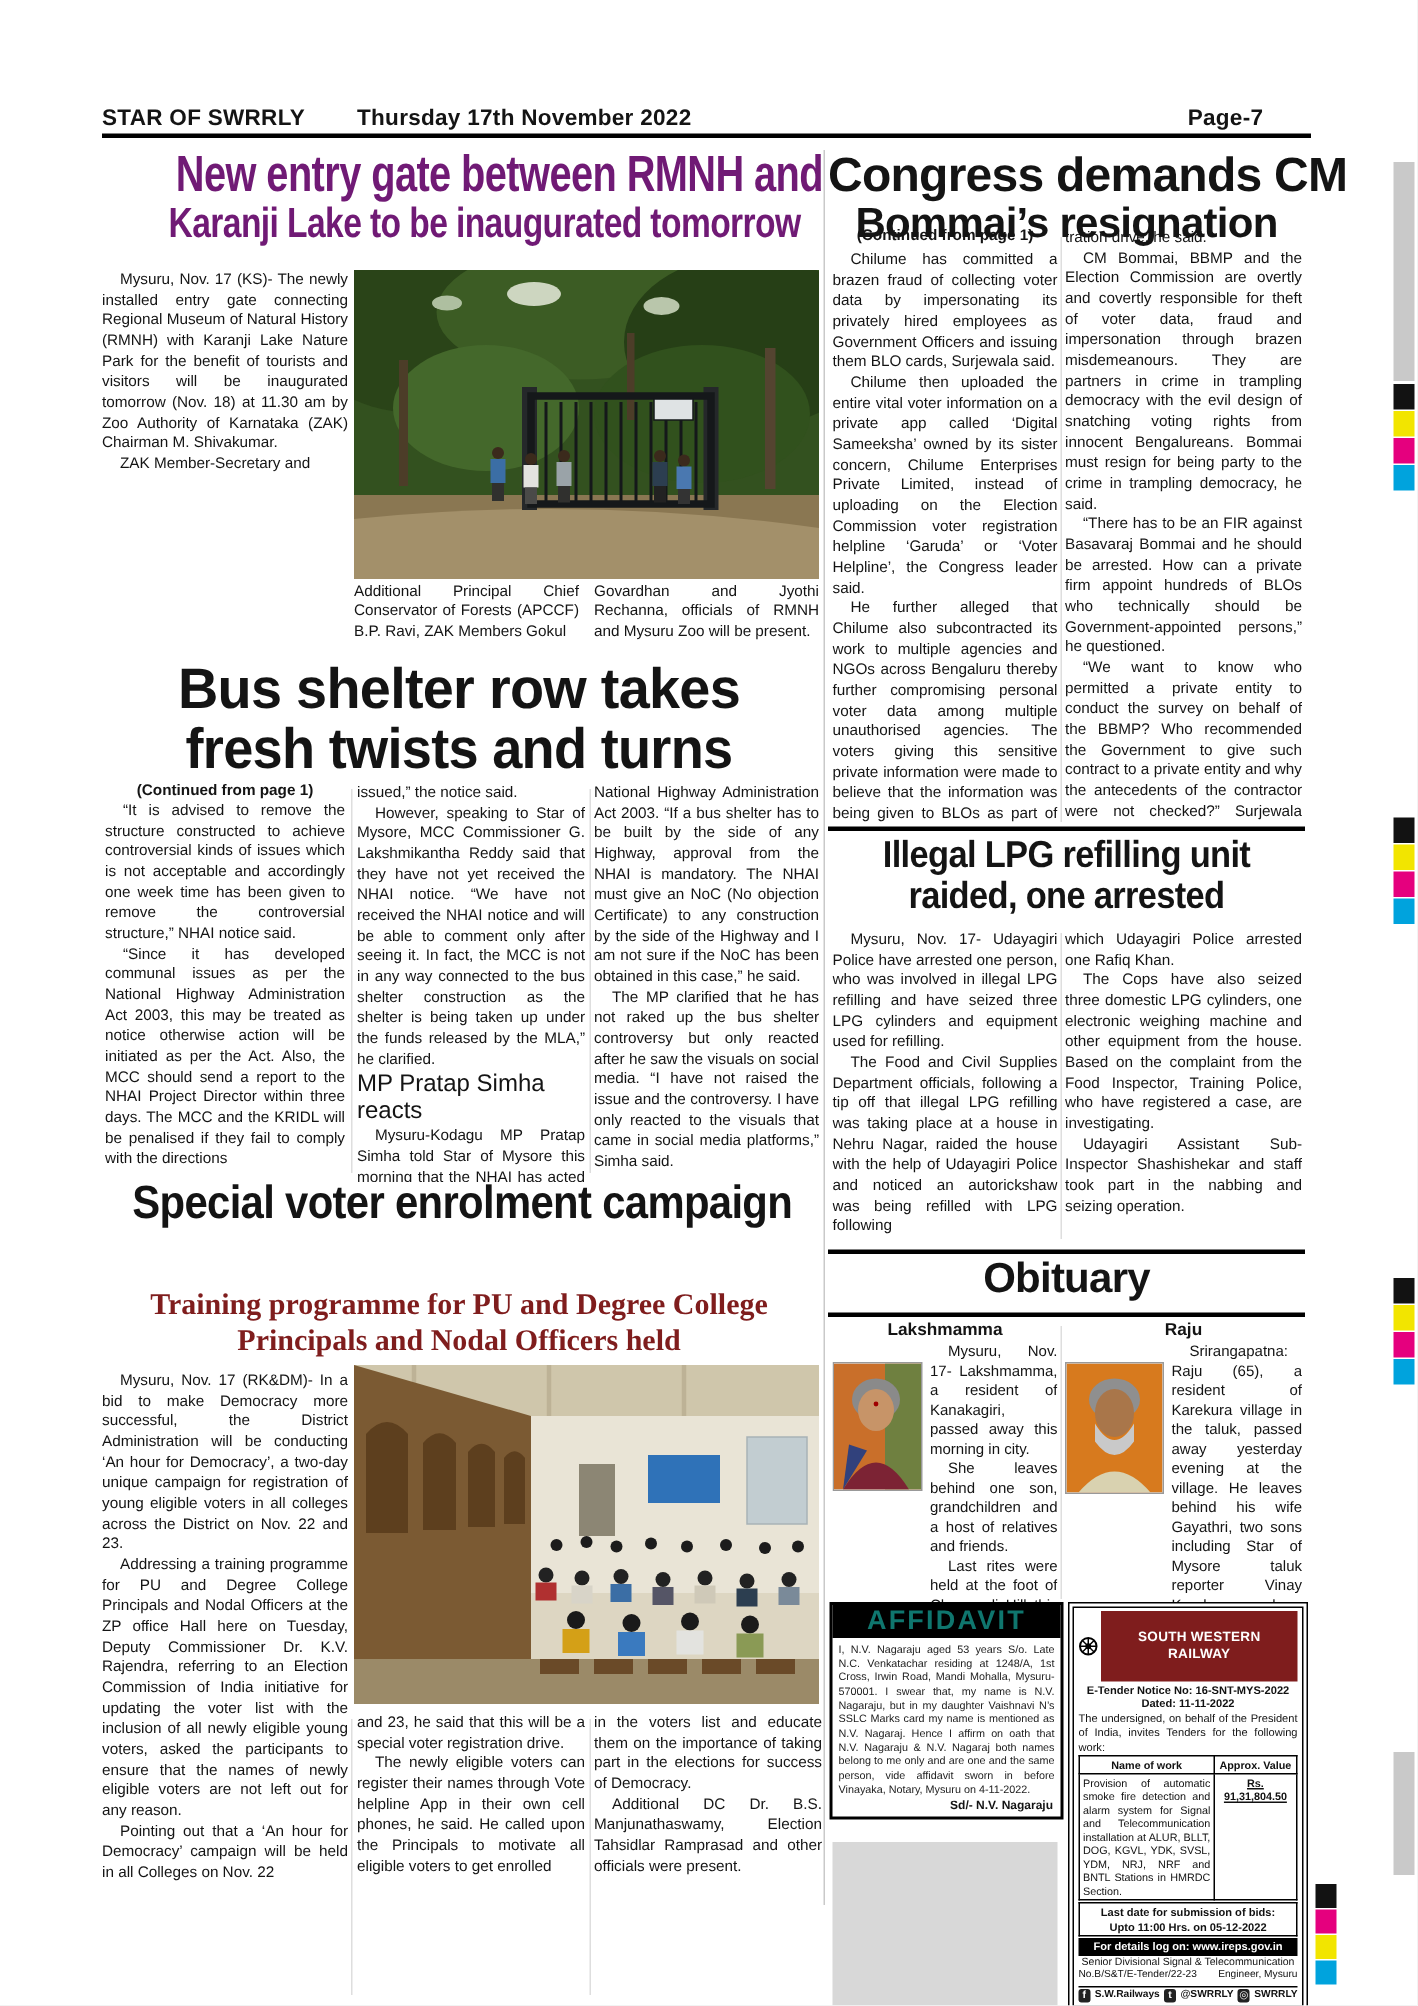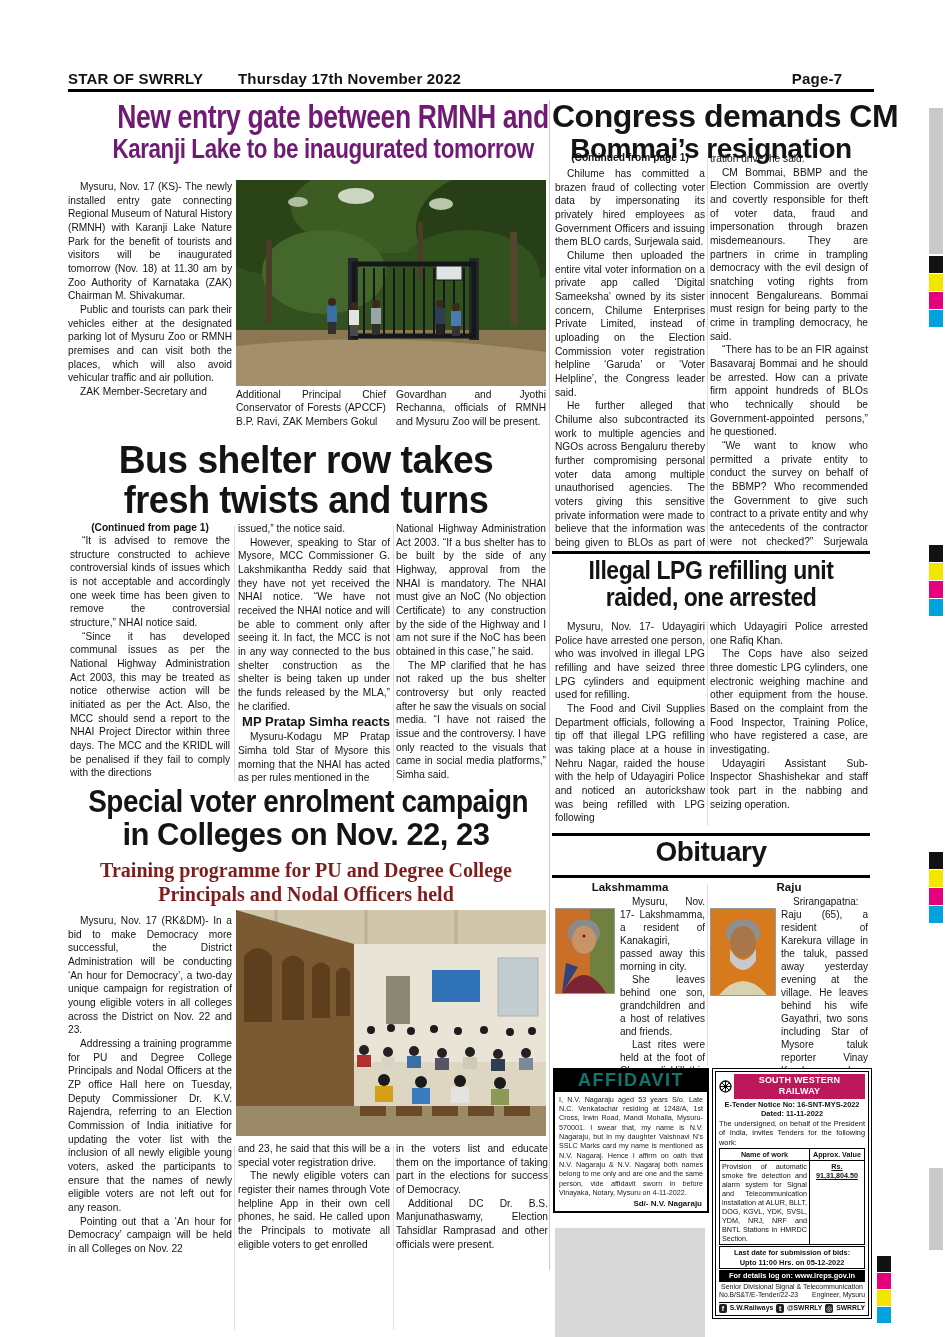--- a/index.html
+++ b/index.html
@@ -7,35 +7,35 @@
         font-family:"Liberation Sans","DejaVu Sans",sans-serif;color:#141414;overflow:hidden;}
   .abs{position:absolute;}
   .rule{position:absolute;background:#000;}
   .vrule{position:absolute;width:1px;background:#c9c9c9;}
   .vrule.lite{background:#dedede;}
   .mast{font-size:15px;font-weight:bold;letter-spacing:.2px;}
   .col{font-size:10.2px;line-height:1.34;text-align:justify;overflow:hidden;}
   .col p{margin:0;text-indent:12px;}
   .col.cont p:first-child{text-indent:0;}
   .cont-label{font-size:10.2px;font-weight:bold;text-align:center;margin-bottom:1px;}
-  .subhead-inline{font-size:13px;font-weight:bold;text-align:right;margin:1px 0;}
+  .subhead-inline{font-size:16px;font-weight:normal;text-align:left;margin:1px 0;}
   .hl{font-weight:bold;text-align:center;line-height:1.06;letter-spacing:-0.5px;}
   .hl span{display:block;white-space:nowrap;transform-origin:50% 50%;}
   .hl-red{color:#701a75;}
   .caption{font-size:10.2px;line-height:1.3;text-align:justify;font-weight:500;}
   .obit-name{font-size:11.5px;font-weight:bold;text-align:center;margin-bottom:2px;}
   .obit-float{float:left;margin:13px 5px 2px 0;border:1px solid #999;line-height:0;}
   .box{position:absolute;border:2px solid #000;background:#fff;}
   .aff-title{background:#000;color:#0f766e;font-size:18px;font-weight:bold;text-align:center;
              letter-spacing:1.5px;line-height:1.2;}
   .aff-body{font-size:7.2px;line-height:1.3;text-align:justify;padding:3px 4px 1px 4px;color:#222;}
   .aff-sign{font-size:8px;font-weight:bold;text-align:right;padding:0 5px 3px 0;}
   .rw-inner{border:1px solid #000;margin:2px;padding:2px 3px;font-size:7.4px;line-height:1.25;color:#111;}
   .rw-titlebar{display:flex;align-items:center;gap:2px;margin-bottom:1px;}
-  .rw-title{background:#be185d;color:#fff;font-weight:bold;font-size:9px;padding:1px 3px;flex:1;text-align:center;letter-spacing:.2px;}
+  .rw-title{background:#7f1d1d;color:#fff;font-weight:bold;font-size:9px;padding:12px 3px;flex:1;text-align:center;letter-spacing:.2px;}
   .rw-c{text-align:center;font-weight:bold;}
   .rw-just{text-align:justify;margin:1px 0;}
   .rw-table{width:100%;border-collapse:collapse;margin:1px 0;}
   .rw-table td,.rw-table th{border:1px solid #000;padding:1px 2px;font-size:7.2px;vertical-align:top;}
   .rw-table th{text-align:center;}
   .rw-val{font-weight:bold;text-align:center;text-decoration:underline;}
   .rw-black{background:#000;color:#fff;font-weight:bold;text-align:center;padding:1px 0;margin:1px 0;}
   .rw-off2{display:flex;justify-content:space-between;font-size:6.8px;}
   .rw-social{border-top:1px solid #000;margin-top:2px;padding-top:1px;display:flex;gap:3px;justify-content:center;align-items:center;font-size:6.8px;font-weight:bold;}
   .soc{display:inline-block;width:9px;height:9px;background:#222;color:#fff;font-size:7px;
@@ -56,21 +56,20 @@
   <div class="rule" style="left:68px;top:89px;width:806px;height:3px;"></div>
 
   <div class="vrule" style="left:549px;top:100px;height:1170px;"></div>
 
   <div class="abs hl hl-red" style="left:64px;top:98px;width:484px;">
     <span style="font-size:34px;transform:scaleX(.78);">New entry gate between RMNH and</span>
     <span style="font-size:28px;transform:scaleX(.80);">Karanji Lake to be inaugurated tomorrow</span>
   </div>
   <div class="abs col" style="left:68px;top:180px;width:164px;height:252px;">
       <p>Mysuru, Nov. 17 (KS)- The newly installed entry gate connecting Regional Museum of Natural History (RMNH) with Karanji Lake Nature Park for the benefit of tourists and visitors will be inaugurated tomorrow (Nov. 18) at 11.30 am by Zoo Authority of Karnataka (ZAK) Chairman M. Shivakumar.</p>
-      <p>Public and tourists can park their vehicles either at the designated parking lot of Mysuru Zoo or RMNH premises and can visit both the places, which will also avoid vehicular traffic and air pollution.</p>
       <p>ZAK Member-Secretary and</p>
     </div>
 
   <div class="abs" style="left:236px;top:180px;width:310px;height:206px;line-height:0;">
     <svg width="310" height="206" viewBox="0 0 310 206">
       <rect width="310" height="206" fill="#33511f"></rect>
       <ellipse cx="40" cy="40" rx="75" ry="55" fill="#2a4418"></ellipse>
       <ellipse cx="150" cy="28" rx="95" ry="45" fill="#3c5c24"></ellipse>
       <ellipse cx="262" cy="48" rx="82" ry="58" fill="#263f16"></ellipse>
       <ellipse cx="88" cy="92" rx="62" ry="42" fill="#44682b"></ellipse>
@@ -276,21 +275,20 @@
       </div>
   </div>
   <div class="vrule lite" style="left:393px;top:526px;height:256px;"></div>
   <div class="abs col cont" style="left:396px;top:522px;width:150px;height:266px;">
       <p>National Highway Administration Act 2003. “If a bus shelter has to be built by the side of any Highway, approval from the NHAI is mandatory. The NHAI must give an NoC (No objection Certificate) to any construction by the side of the Highway and I am not sure if the NoC has been obtained in this case,” he said.</p>
       <p>The MP clarified that he has not raked up the bus shelter controversy but only reacted after he saw the visuals on social media. “I have not raised the issue and the controversy. I have only reacted to the visuals that came in social media platforms,” Simha said.</p>
     </div>
 
   <div class="abs hl" style="left:64px;top:786px;width:484px;">
     <span style="font-size:31px;transform:scaleX(.9);">Special voter enrolment campaign</span>
-    <span style="font-size:31px;">in Colleges on Nov. 22, 23</span>
   </div>
   <div class="abs serif-red" style="left:64px;top:858px;width:484px;font-size:20px;">
     <div>Training programme for PU and Degree College</div>
     <div>Principals and Nodal Officers held</div>
   </div>
   <div class="abs col" style="left:68px;top:914px;width:164px;height:420px;">
       <p>Mysuru, Nov. 17 (RK&amp;DM)- In a bid to make Democracy more successful, the District Administration will be conducting ‘An hour for Democracy’, a two-day unique campaign for registration of young eligible voters in all colleges across the District on Nov. 22 and 23.</p>
       <p>Addressing a training programme for PU and Degree College Principals and Nodal Officers at the ZP office Hall here on Tuesday, Deputy Commissioner Dr. K.V. Rajendra, referring to an Election Commission of India initiative for updating the voter list with the inclusion of all newly eligible young voters, asked the participants to ensure that the names of newly eligible voters are not left out for any reason.</p>
       <p>Pointing out that a ‘An hour for Democracy’ campaign will be held in all Colleges on Nov. 22</p>
     </div>

